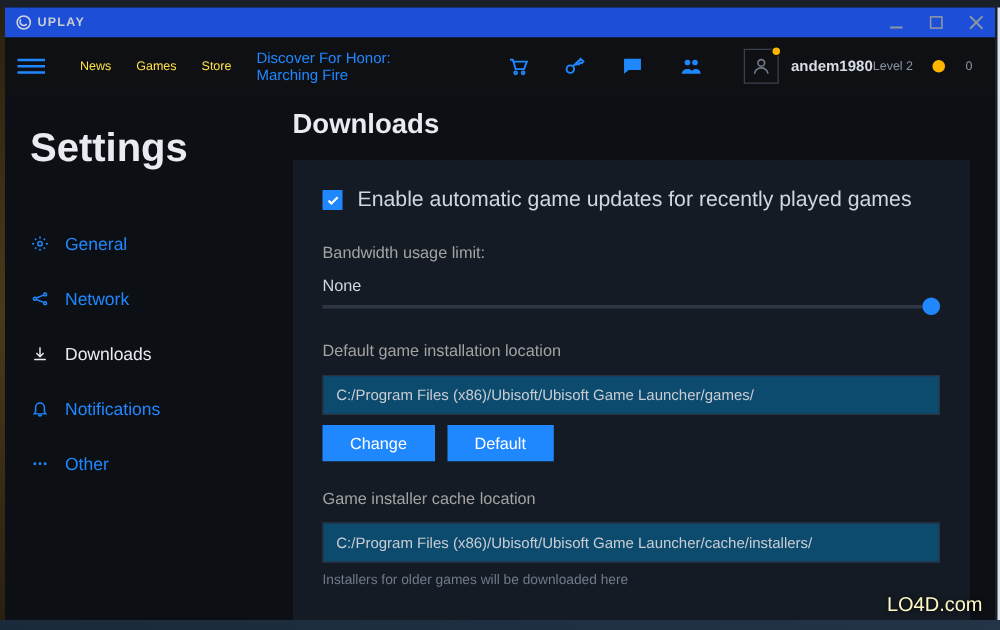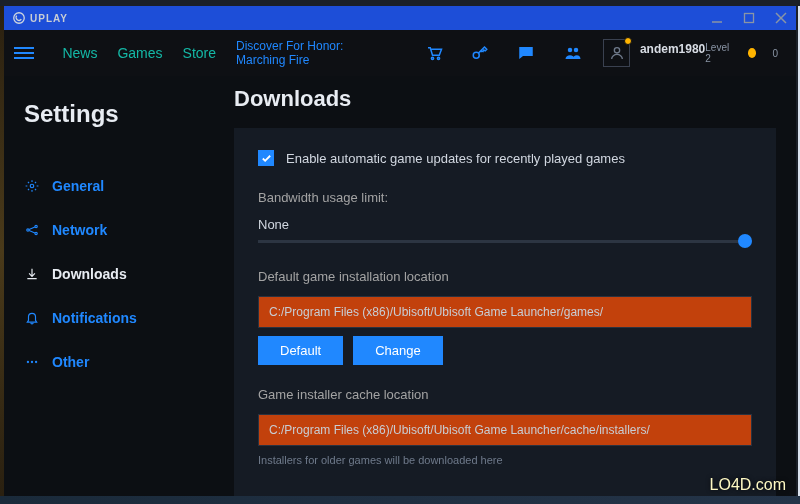--- a/index.html
+++ b/index.html
@@ -9,50 +9,50 @@
 .titlebar { height: 24px; background: #1d4ed8; display: flex; align-items: center; padding: 0 8px; }
 .titlebar-brand { display: flex; align-items: center; gap: 4px; }
 .brand-icon { width: 14px; height: 14px; }
 .titlebar-title { color: #c8cdd4; font-size: 10px; font-weight: 600; letter-spacing: 1px; }
 .titlebar-controls { margin-left: auto; display: flex; gap: 18px; }
 .tc-btn { width: 14px; height: 14px; display: flex; align-items: center; justify-content: center; color: #8a95a5; cursor: pointer; }
 
 .topnav { height: 46px; background: #0e1014; display: flex; align-items: center; padding: 0 10px; gap: 20px; }
 .hamburger { width: 22px; height: 22px; display: flex; flex-direction: column; justify-content: center; gap: 3px; margin-right: 8px; cursor: pointer;}
 .hamburger span { height: 2px; background: #2088ff; display:block; }
-.nav-item { color: #14b8a6; font-size: 14px; font-weight: 500; cursor: pointer; text-align: right; }
+.nav-item { color: #fde047; font-size: 10px; font-weight: 500; cursor: pointer; text-align: right; }
 .nav-promo { color: #2088ff; font-size: 12px; line-height: 1.2; width: 150px; cursor:pointer; }
 .nav-icons { display: flex; gap: 28px; margin-left: 30px; align-items: center; }
 .nav-icon { color: #2088ff; cursor: pointer; }
 .user-area { margin-left: auto; display: flex; align-items: center; gap: 10px; padding-right: 8px; }
 .avatar { width: 28px; height: 28px; border: 1px solid #3a4150; display:flex; align-items:center; justify-content:center; position: relative; }
 .avatar-dot { position:absolute; top:-3px; right:-3px; width:8px; height:8px; background:#ffb400; border-radius:50%; border:1px solid #0e1014;}
 .user-text { display:flex; flex-direction:row; }
 .username { color:#d8dde5; font-size:12px; font-weight:600; }
 .userlevel { color:#8a95a5; font-size:10px; display:flex; align-items:center; gap:16px;}
 .coin { width:10px; height:10px; background:#ffb400; border-radius:50%; display:inline-block;}
 
 .body-area { display: flex; height: calc(100% - 70px); }
 .sidebar { width: 230px; padding: 24px 20px; }
-.sidebar h1 { color: #e8ecf2; font-size: 24px; font-weight: 600; margin-bottom: 36px; }
-.sb-item { display:flex; align-items:center; gap: 12px; color:#2088ff; font-size:14px; padding: 14px 0; cursor: pointer; font-weight: bold; }
+.sidebar h1 { color: #e8ecf2; font-size: 32px; font-weight: 600; margin-bottom: 36px; }
+.sb-item { display:flex; align-items:center; gap: 12px; color:#2088ff; font-size:14px; padding: 14px 0; cursor: pointer; }
 .sb-item.active { color:#e8ecf2; }
 .sb-icon { width:16px; height:16px; display:flex; align-items:center; justify-content:center; }
 
 .content { flex: 1; padding: 10px 20px 10px 0; overflow: hidden; }
 .content h2 { color:#e8ecf2; font-size:22px; font-weight:600; margin-bottom: 16px; }
 .panel { background:#151b24; padding: 22px 24px; }
 .checkbox-row { display:flex; align-items:center; gap:12px; margin-bottom: 24px; }
 .checkbox { width:16px; height:16px; background:#2088ff; display:flex; align-items:center; justify-content:center; cursor:pointer; }
-.check-label { color:#d1d7e0; font-size:13px; }
+.check-label { color:#d1d7e0; font-size:17px; }
 .field-label { color:#a3a3a3; font-size:13px; margin-bottom: 12px; }
 .field-value { color:#d1d7e0; font-size:13px; margin-bottom: 8px; }
 .slider-track { height:3px; background:#2c3542; position:relative; margin-bottom: 26px; }
 .slider-thumb { position:absolute; right:0; top:-6px; width:14px; height:14px; background:#2088ff; border-radius:50%; cursor:pointer; }
-.path-input { background:#c2410c; border:1px solid #2a3240; color:#c8cdd4; font-size:12px; padding: 8px 10px; width: 100%; margin-bottom: 8px; }
+.path-input { background:#0c4a6e; border:1px solid #2a3240; color:#c8cdd4; font-size:12px; padding: 8px 10px; width: 100%; margin-bottom: 8px; }
 .helper { color:#6f7a8b; font-size:11px; margin-bottom: 10px; }
 .btn-row { display:flex; gap:10px; margin-bottom: 22px; }
 .btn { background:#2088ff; color:#fff; font-size:13px; padding: 7px 22px; border:none; cursor:pointer; }
 
 .watermark { position:absolute; bottom:10px; right:14px; color:#fef9c3; font-size:16px; font-weight:400; text-shadow: 0 0 4px rgba(0,0,0,0.8); z-index:10; }
 
 .edge { position:absolute; left:0; top:6px; bottom:8px; width:6px; background: linear-gradient(#2a2010,#4a3a1a,#2a2010); }
 .edge-r { position:absolute; right:0; top:6px; bottom:8px; width:2px; background: #dbe3ef; }
 .taskbar-hint { position:absolute; left:0; right:0; bottom:0; height:8px; background: linear-gradient(90deg,#1a2a3a,#243448); }
 </style>
@@ -209,22 +209,22 @@
 
         <div class="field-label">Bandwidth usage limit:</div>
         <div class="field-value">None</div>
         <div class="slider-track">
           <div class="slider-thumb"></div>
         </div>
 
         <div class="field-label">Default game installation location</div>
         <input class="path-input" readonly="" value="C:/Program Files (x86)/Ubisoft/Ubisoft Game Launcher/games/" style="">
         <div class="btn-row">
+          <button class="btn">Change</button>
           <button class="btn">Default</button>
-          <button class="btn">Change</button>
         </div>
 
         <div class="field-label">Game installer cache location</div>
         <input class="path-input" readonly="" value="C:/Program Files (x86)/Ubisoft/Ubisoft Game Launcher/cache/installers/" style="">
         <div class="helper">Installers for older games will be downloaded here</div>
         
 
       </div>
     </div>
   </div>

